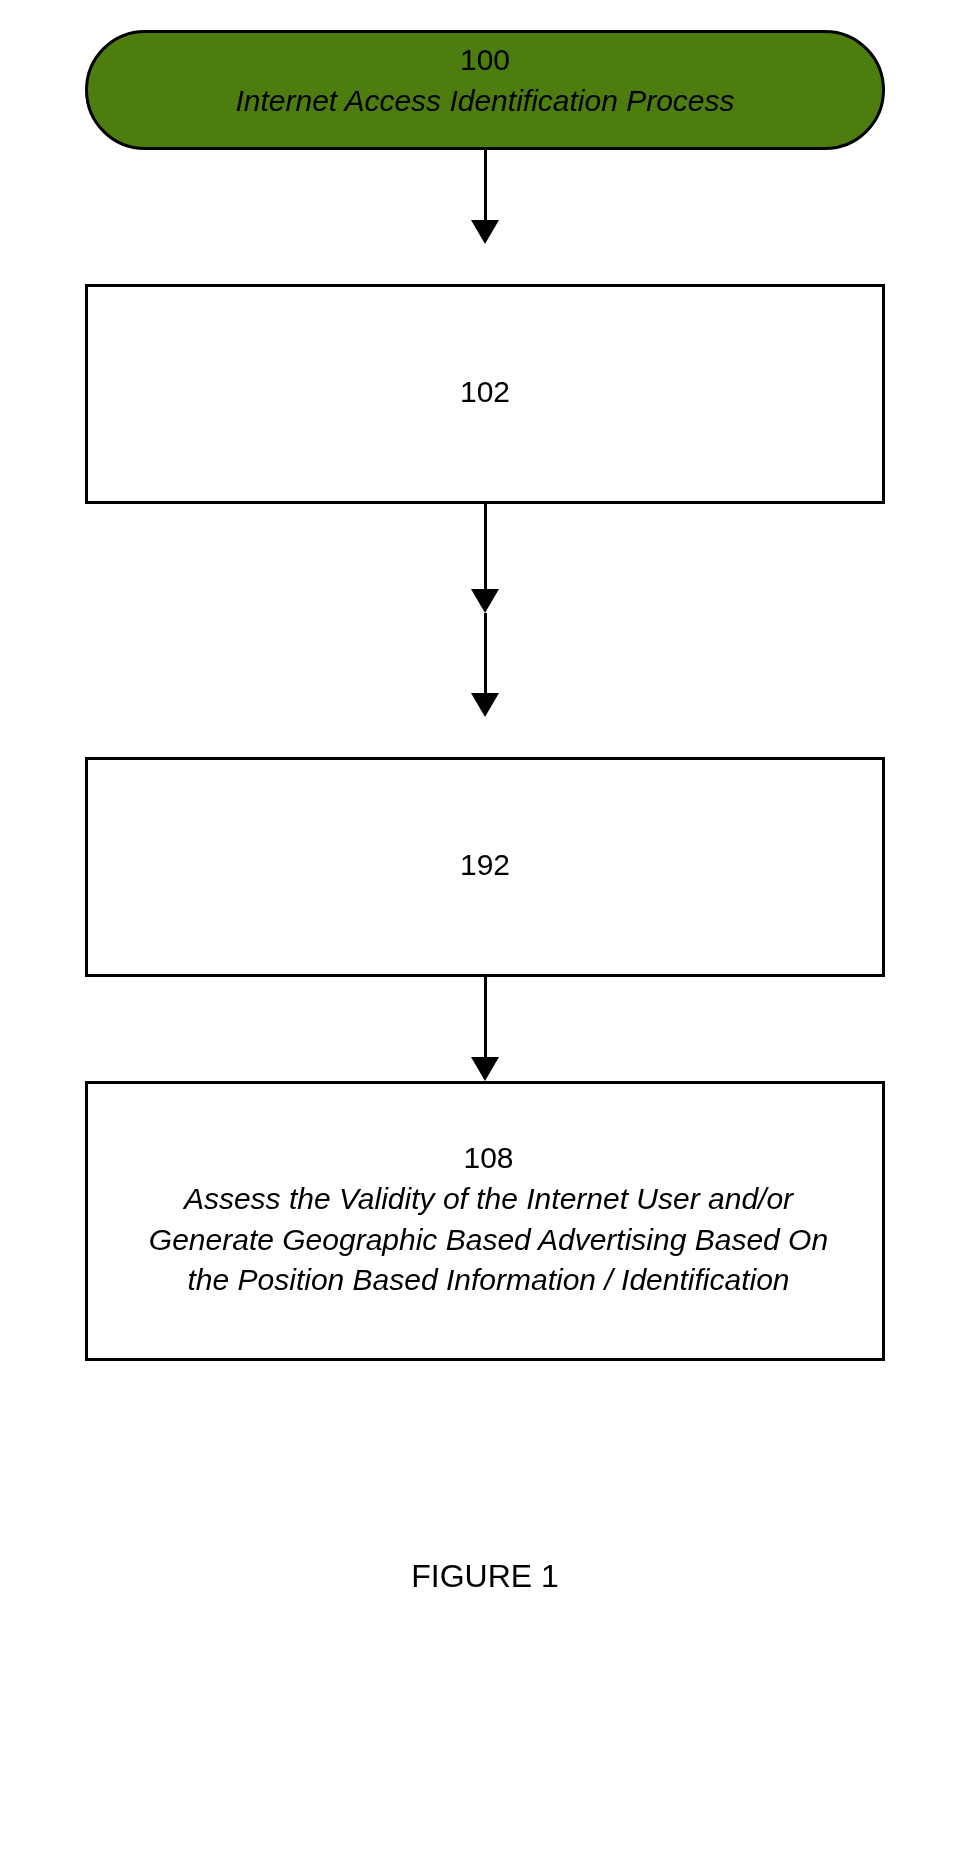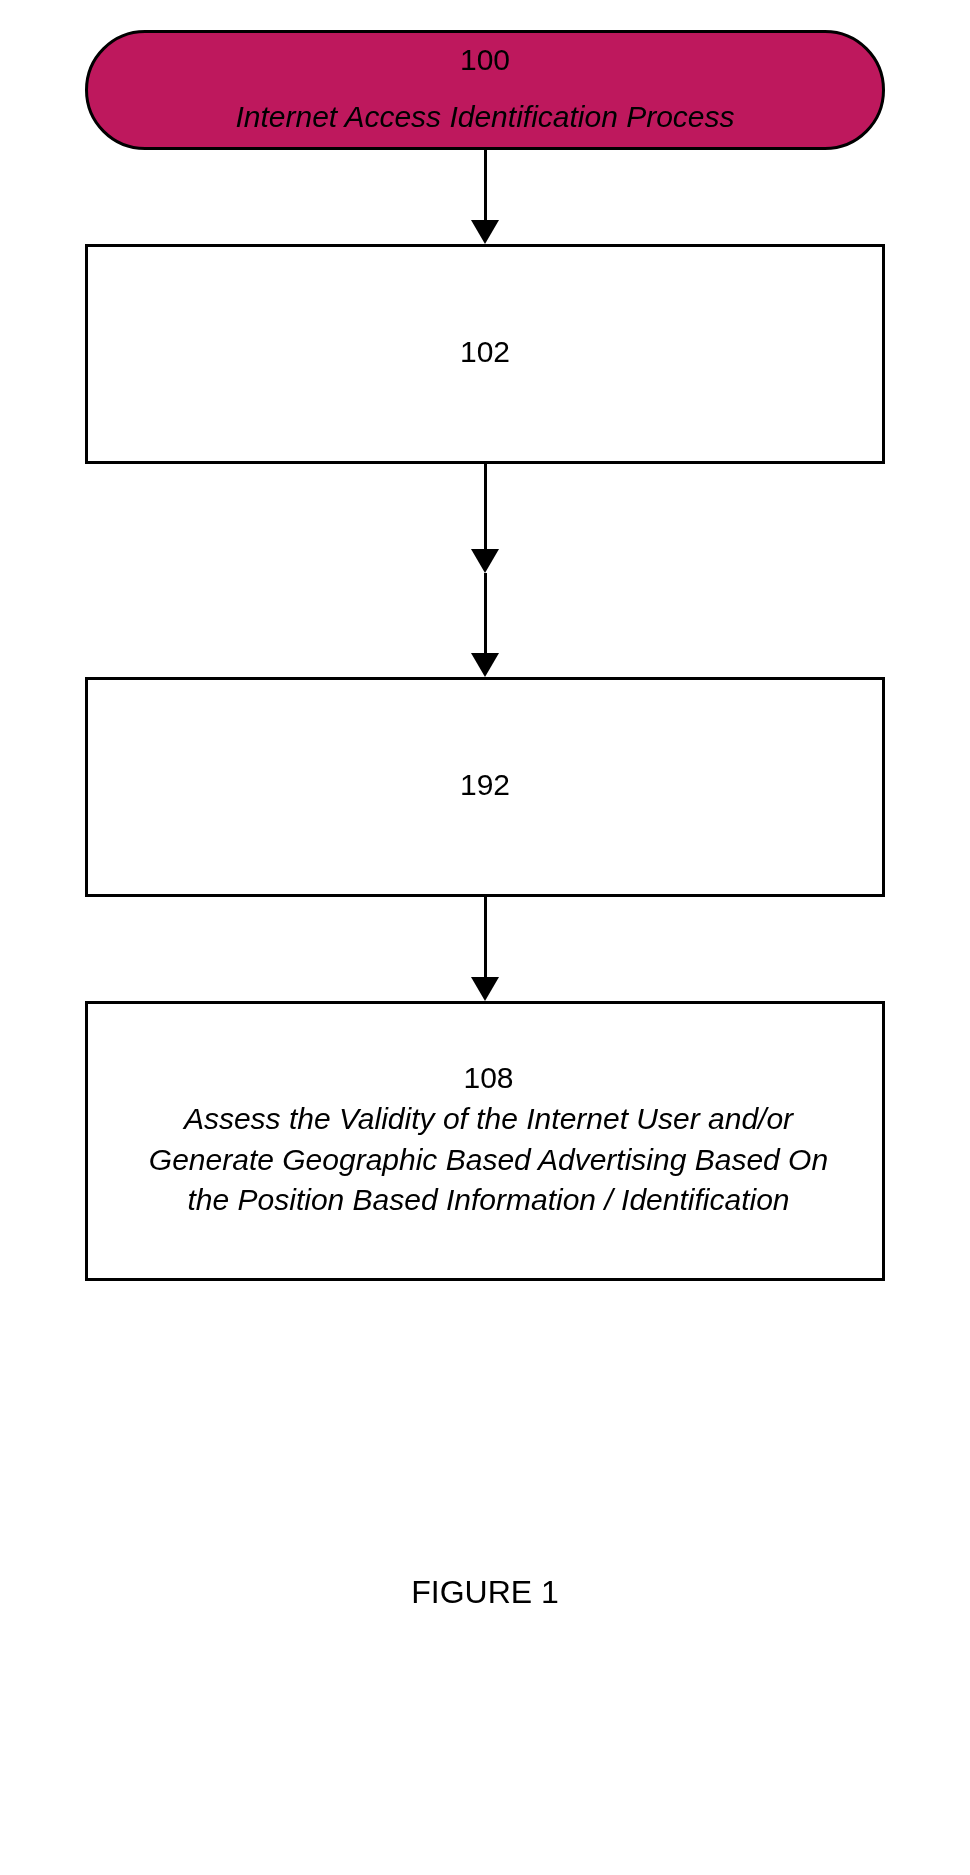--- a/index.html
+++ b/index.html
@@ -24,38 +24,39 @@
       align-items: center;
     }
     .terminator {
       width: 800px;
       height: 120px;
       border: 3px solid #000;
       border-radius: 60px;
       display: flex;
       flex-direction: column;
       align-items: center;
-      justify-content: space-between;
+      justify-content: flex-start;
       text-align: center;
       padding: 10px 40px;
-      background: #be185d;
+      background: #4d7c0f;
     }
     .process {
       width: 800px;
       border: 3px solid #000;
       display: flex;
       flex-direction: column;
       align-items: center;
       justify-content: center;
       text-align: center;
       padding: 30px 40px;
       background: #fff;
     }
     .process-tall {
       min-height: 220px;
+      margin-top: 40px;
     }
     .process-taller {
       min-height: 280px;
       padding-left: 47px;
     }
     .step-number {
       font-size: 30px;
       font-weight: 400;
       color: #000;
       margin-bottom: 4px;
@@ -78,21 +79,21 @@
     }
     .arrow-head {
       width: 0;
       height: 0;
       border-left: 14px solid transparent;
       border-right: 14px solid transparent;
       border-top: 24px solid #000;
     }
     .figure-label {
       position: absolute;
-      bottom: 264px;
+      bottom: 280px;
       left: 0;
       width: 100%;
       text-align: center;
       font-size: 32px;
       font-weight: 400;
       color: #000;
     }
   </style>
 </head>
 <body>

